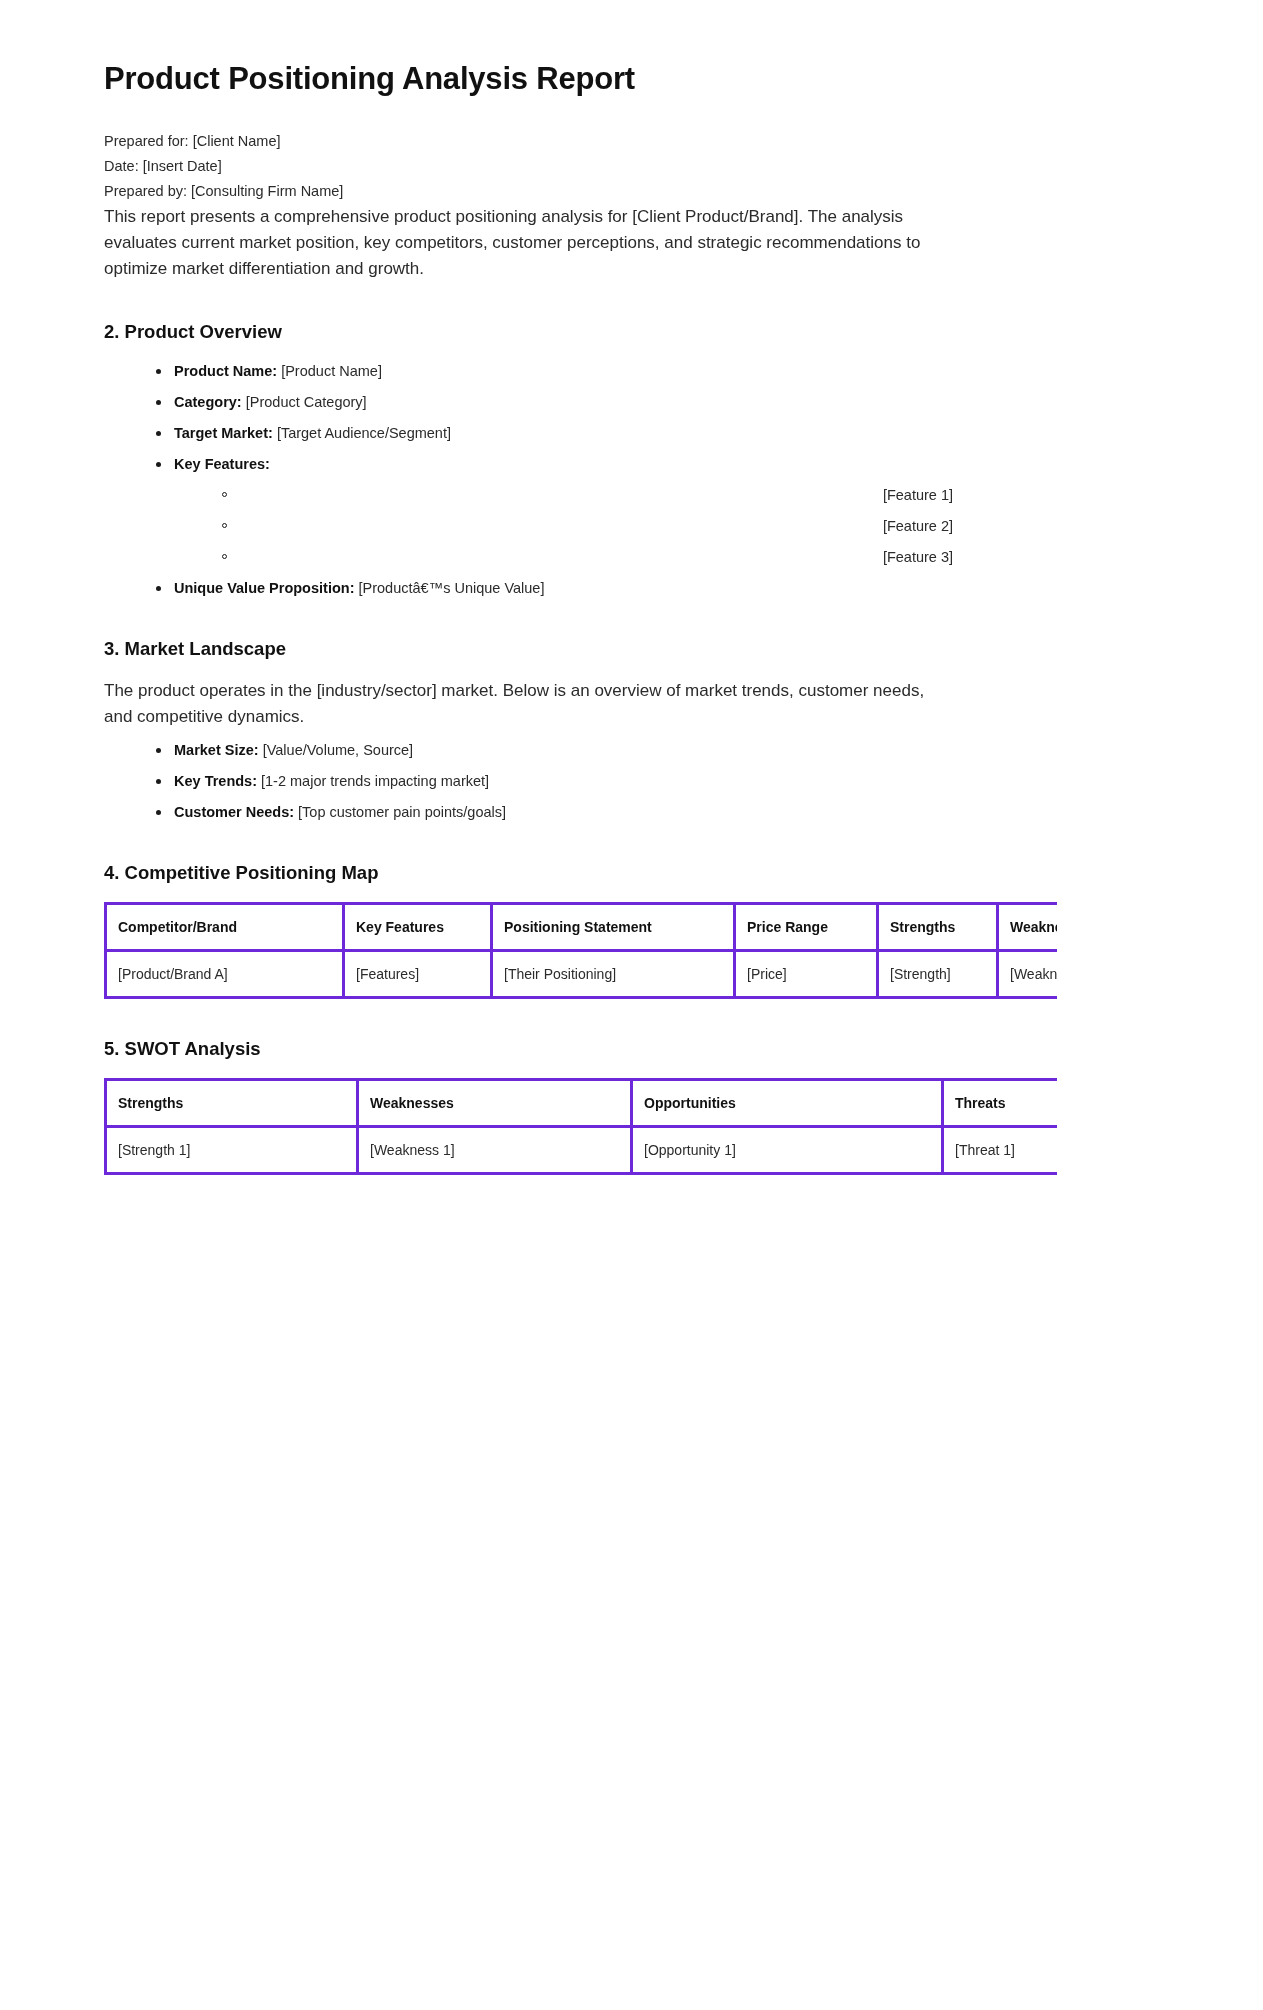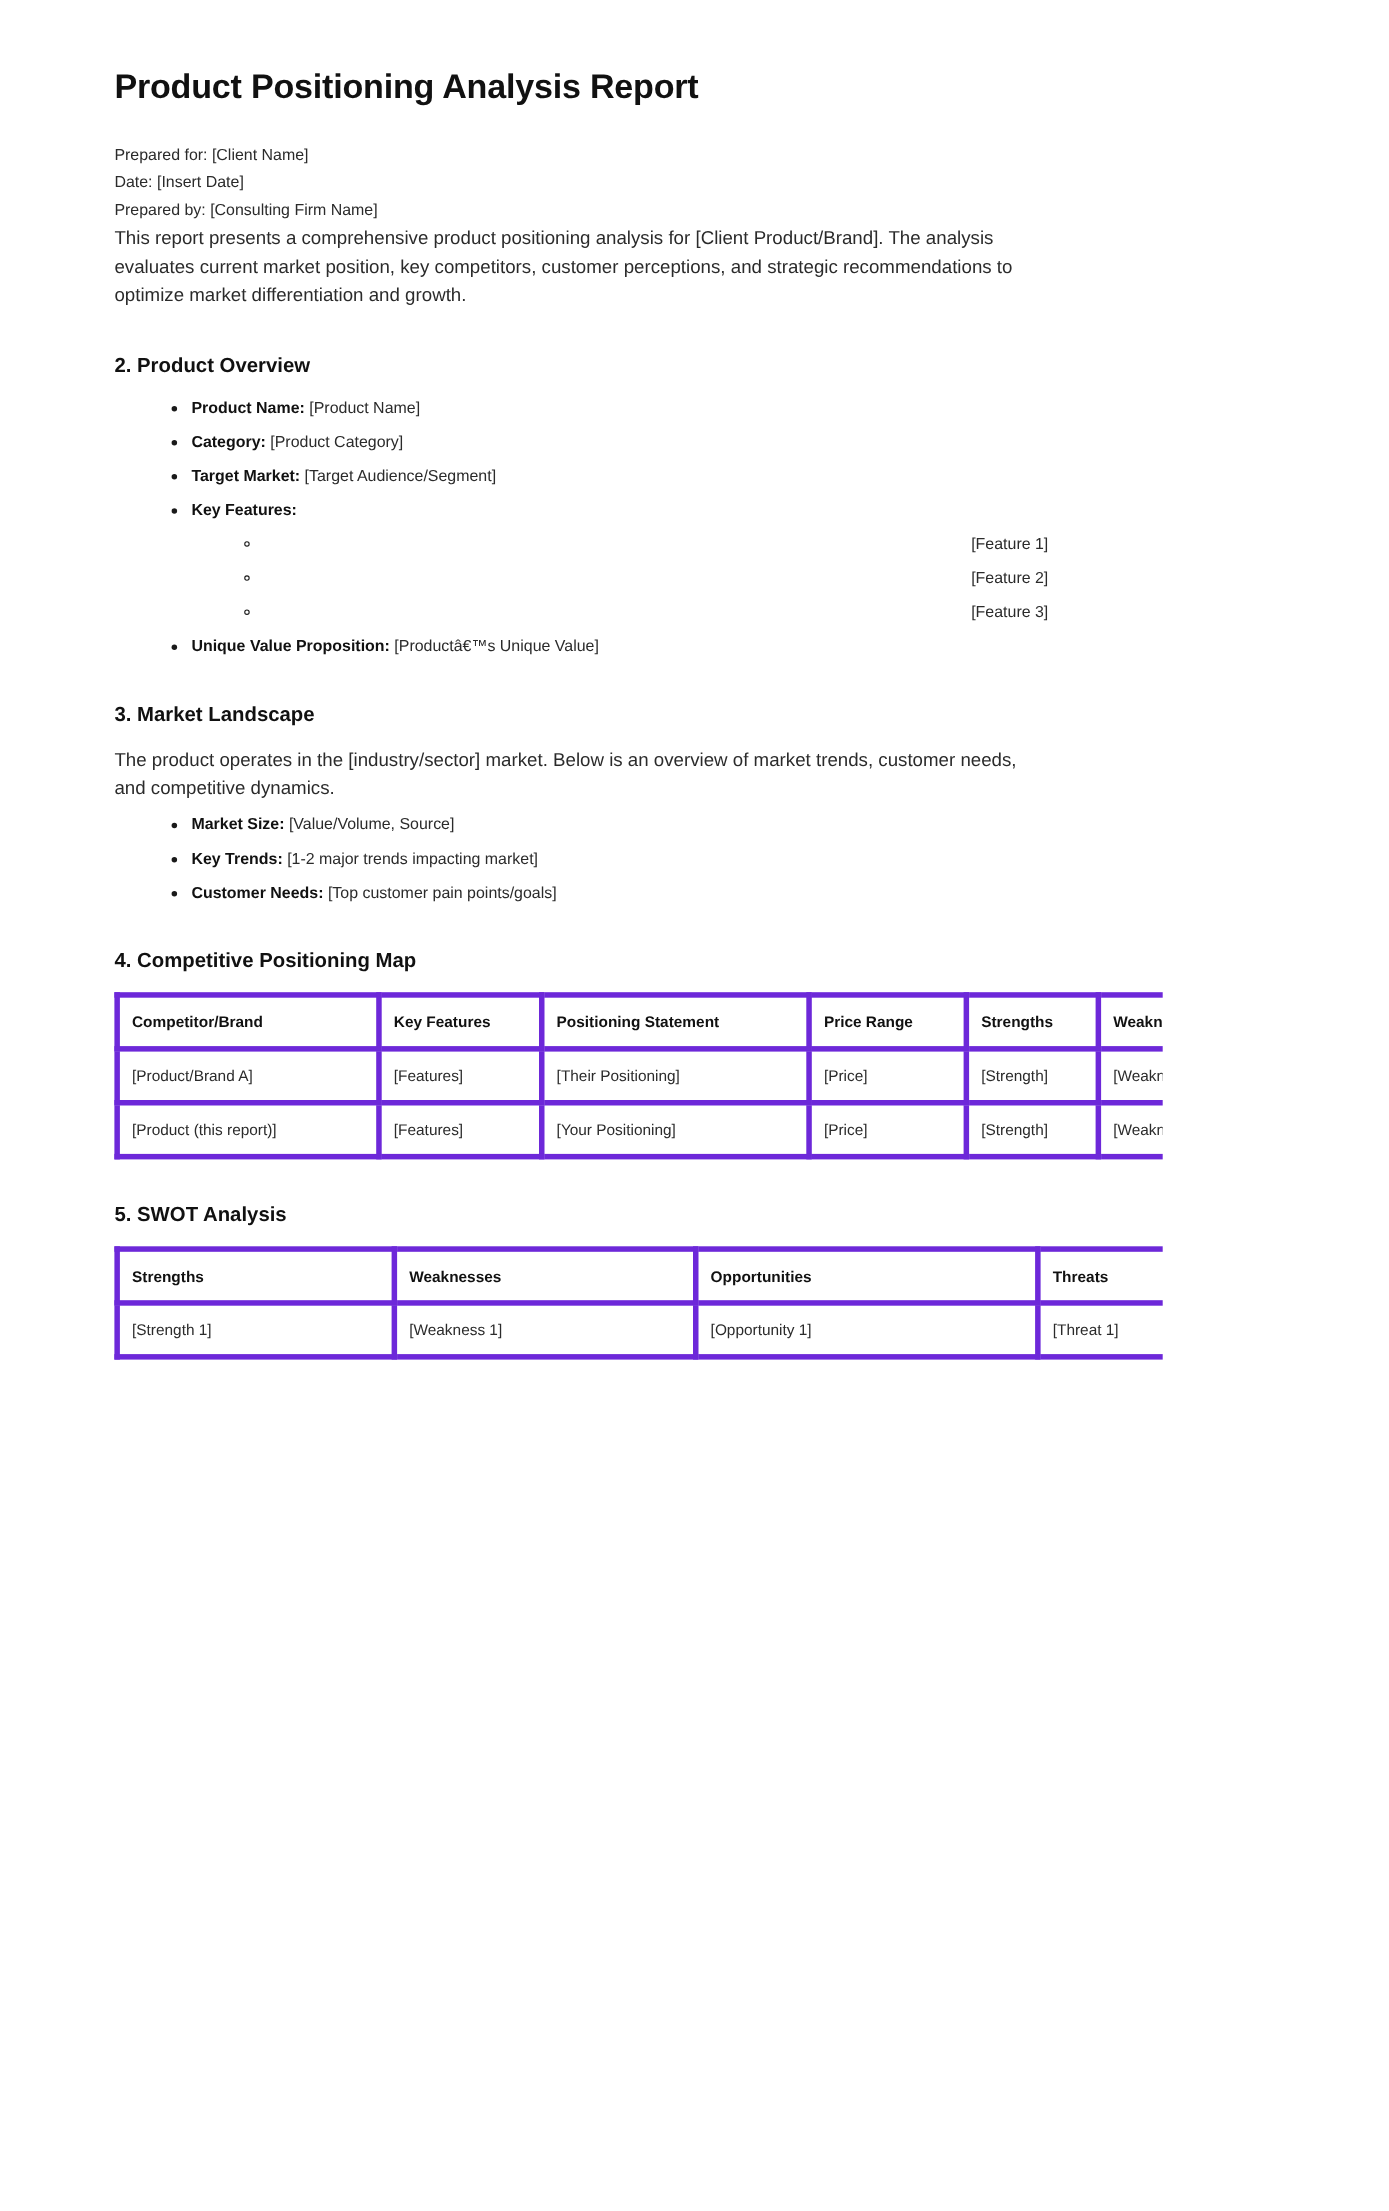--- a/index.html
+++ b/index.html
@@ -109,21 +109,21 @@
     box-sizing: border-box;
   }
   table.doc-table {
     border-collapse: collapse;
     width: 1035px;
     margin-top: 14px;
     table-layout: fixed;
   }
   table.doc-table th,
   table.doc-table td {
-    border: 5px solid #6d28d9;
+    border: 3px solid #6d28d9;
     text-align: left;
     vertical-align: middle;
     font-size: 14px;
     color: #2b2b2b;
     padding: 13px 10px 13px 11px;
     height: 18px;
   }
   table.doc-table th {
     font-weight: bold;
     color: #111111;
@@ -230,28 +230,20 @@
       </thead>
       <tbody>
         <tr>
           <td>[Product/Brand A]</td>
           <td>[Features]</td>
           <td>[Their Positioning]</td>
           <td>[Price]</td>
           <td>[Strength]</td>
           <td>[Weakness]</td>
         </tr>
-        <tr>
-          <td>[Product (this report)]</td>
-          <td>[Features]</td>
-          <td>[Your Positioning]</td>
-          <td>[Price]</td>
-          <td>[Strength]</td>
-          <td>[Weakness]</td>
-        </tr>
       </tbody>
     </table>
 
     <h2 class="section">5. SWOT Analysis</h2>
     <table class="doc-table swot">
       <colgroup>
         <col class="s1">
           <col class="s2">
           <col class="s3">
           <col class="s4">

